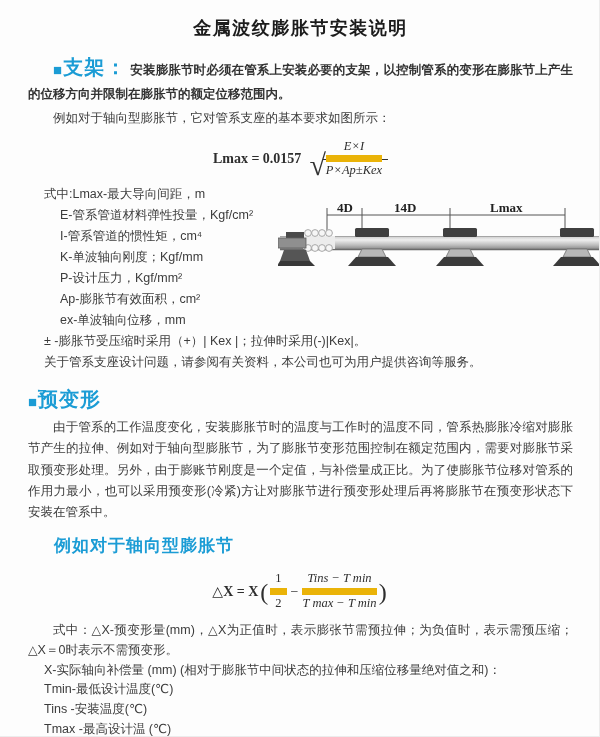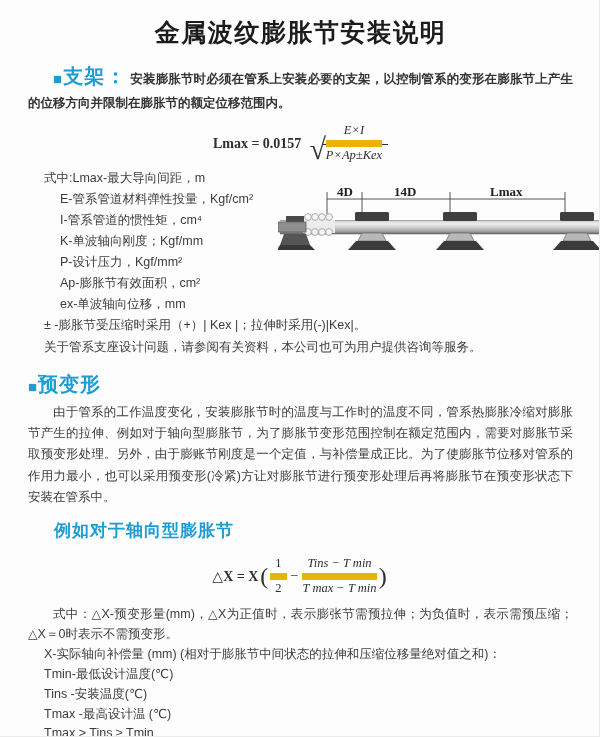--- a/index.html
+++ b/index.html
@@ -5,21 +5,21 @@
   html,body{margin:0;padding:0;}
   body{
     width:600px;height:737px;overflow:hidden;background:#fdfdfd;
     font-family:"Liberation Sans","DejaVu Sans",sans-serif;
     color:#3c3c3c;font-size:12.5px;
     border-right:1px solid #ececec;border-bottom:1px solid #ececec;
     box-sizing:border-box;
   }
   .page{padding:12px 26px 0 28px;box-sizing:border-box;}
   h1.title{
-    margin:4px 0 10px;text-align:center;font-size:25px;letter-spacing:1.5px;
+    margin:4px 0 10px;text-align:center;font-size:18px;letter-spacing:1.5px;
     color:#1c1c1c;font-weight:700;
   }
   .accent{color:#1b9cd5;}
   .sq{font-size:15px;line-height:1;vertical-align:-1px;margin-right:1px;}
   .sec-head{font-size:20px;font-weight:700;letter-spacing:1px;}
   p{margin:0;}
   .para{line-height:1.7;text-align:justify;}
   .indent{text-indent:2em;}
   .intro-para{margin-top:2px;font-weight:600;color:#333;}
   .intro-para .lead{font-weight:600;}
@@ -57,20 +57,21 @@
 </style>
 </head>
 <body>
 
 <div class="page">
 
   <h1 class="title">金属波纹膨胀节安装说明</h1>
 
   <p class="para intro-para indent"><span class="accent sq">■</span><span class="accent sec-head">支架：</span> <span class="lead">安装膨胀节时必须在管系上安装必要的支架，以控制管系的变形在膨胀节上产生的位移方向并限制在膨胀节的额定位移范围内。</span></p>
 
+  <p class="para indent example">例如对于轴向型膨胀节，它对管系支座的基本要求如图所示：</p>
 
   <div class="formula f1">
     <span class="f-bold">Lmax = 0.0157</span><span class="root"><span class="root-sym">√</span><span class="root-body"><span class="frac"><span class="fnum">E×I</span><span class="fden">P×Ap±Kex</span></span></span></span>
   </div>
 
   <div class="def-row">
     <ul class="defs">
       <li>式中:Lmax-最大导向间距，m</li>
       <li>E-管系管道材料弹性投量，Kgf/cm²</li>
       <li>I-管系管道的惯性矩，cm⁴</li>

